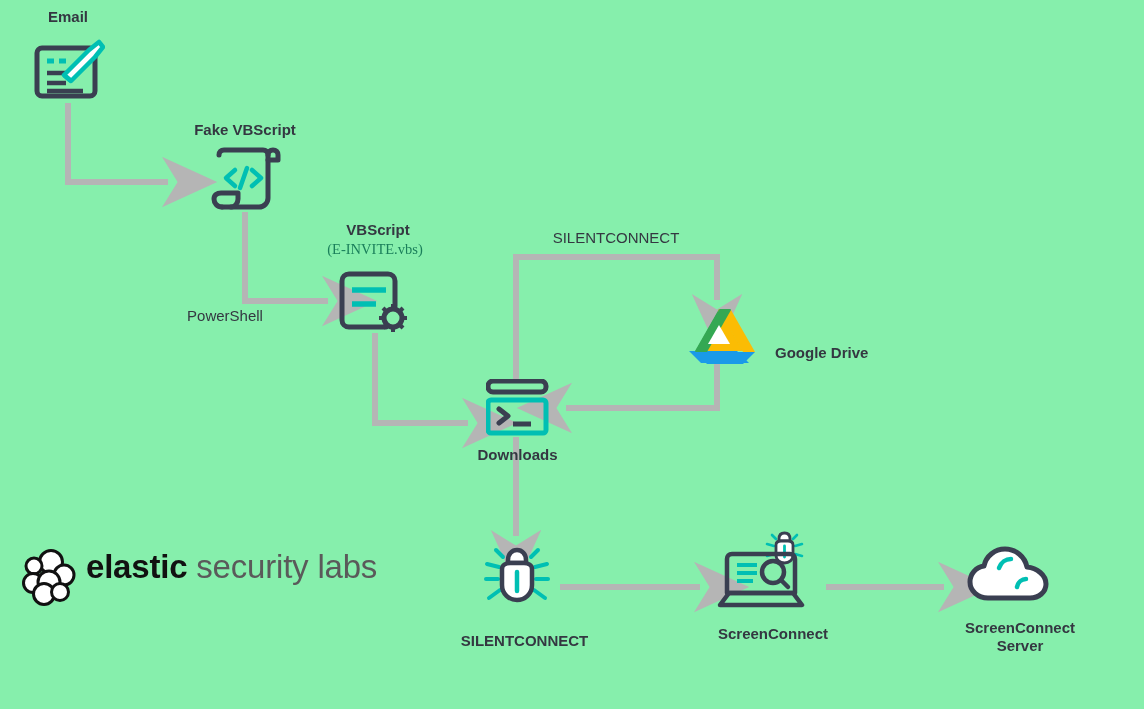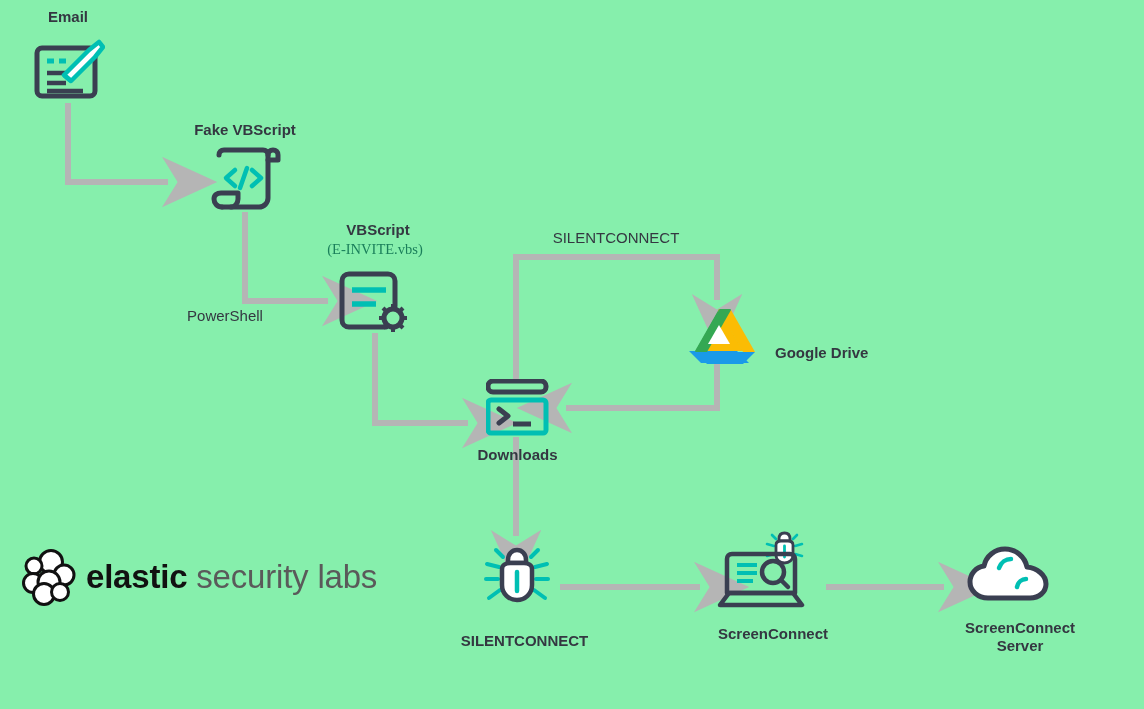--- a/index.html
+++ b/index.html
@@ -52,21 +52,20 @@
     text-align: center;
     color: #343741;
     font-size: 15px;
     font-weight: normal;
     line-height: 1.25;
     white-space: pre;
   }
   .brand {
     position: absolute;
     display: flex;
-    align-items: center;
   }
   .brand-text {
     font-size: 33px;
     letter-spacing: -0.2px;
     margin-left: 10px;
     white-space: pre;
   }
   .brand-strong {
     color: #111111;
     font-weight: bold;

